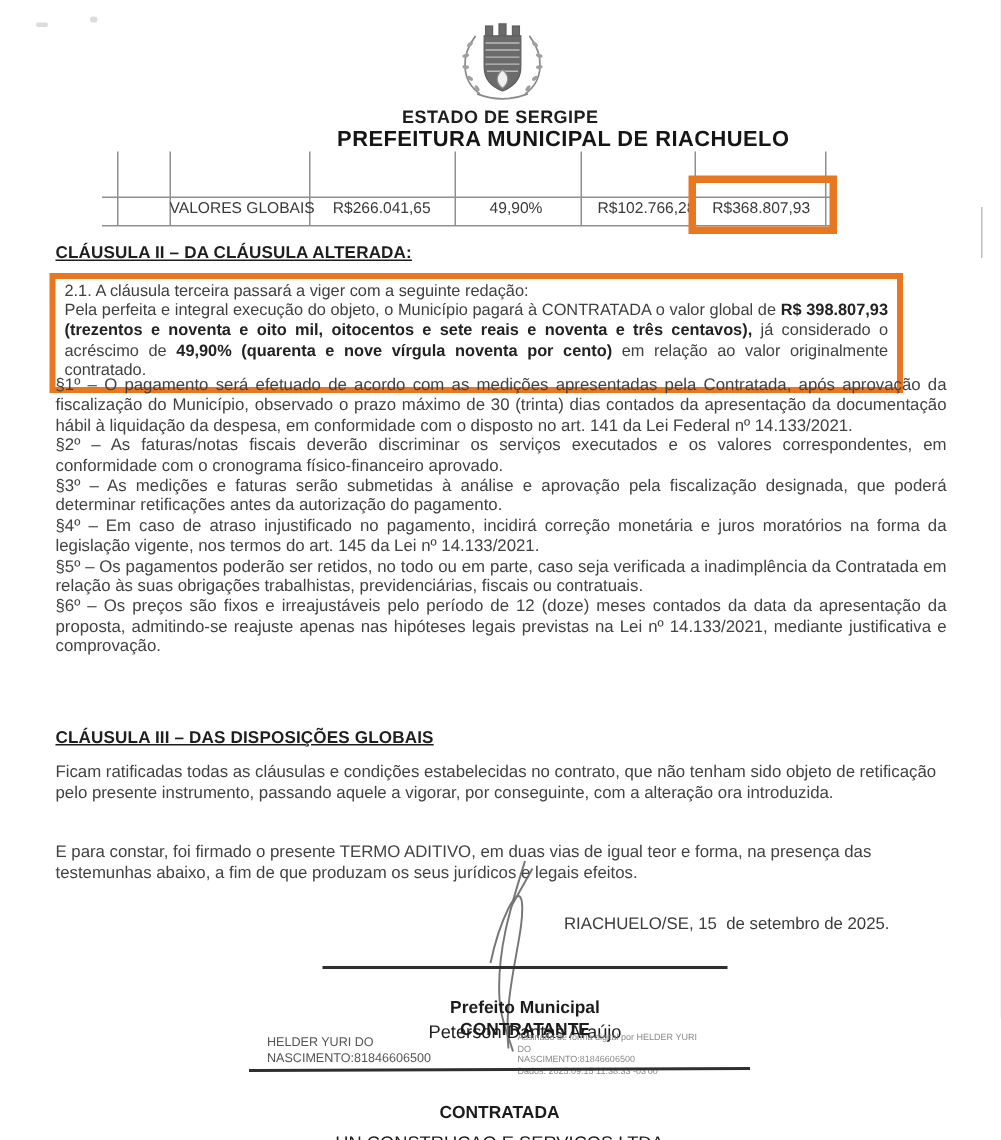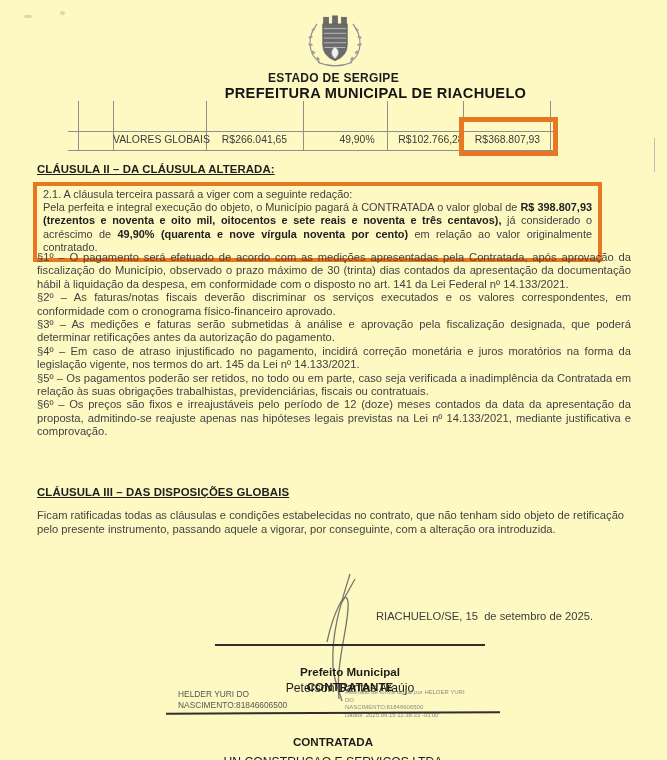--- a/index.html
+++ b/index.html
@@ -1,17 +1,17 @@
 <!DOCTYPE html>
 <html style="--accent: #E87722;"><head>
 <meta charset="utf-8">
 <style>
   html,body{margin:0;padding:0;background:#e9e9e9;}
   .page{
-    position:relative;width:667px;height:760px;background:#fef9c3;
+    position:relative;width:667px;height:760px;background:#ffffff;
     font-family:"Liberation Sans","DejaVu Sans",sans-serif;
     color:#424242;overflow:hidden;margin:0 auto;
   }
   .abs{position:absolute;}
   .center{text-align:center;}
   .speck{position:absolute;background:#9a9a9a;opacity:.35;border-radius:2px;}
 
   
   .hdr-state{top:71px;left:0;width:667px;font-size:12px;font-weight:bold;color:#1d1d1d;letter-spacing:.3px;}
   .hdr-city{top:85px;left:0;width:667px;font-size:14.6px;font-weight:bold;color:#151515;letter-spacing:.3px;padding-left:42px;}
@@ -111,21 +111,21 @@
     <div class="vline" style="left:35px;"></div>
     <div class="vline" style="left:128px;"></div>
     <div class="vline" style="left:225px;"></div>
     <div class="vline" style="left:309px;"></div>
     <div class="vline" style="left:385px;"></div>
     <div class="vline" style="left:472px;"></div>
     <div class="hline" style="top:30px;"></div>
     <div class="hline" style="top:49px;"></div>
     <div class="rcell" style="left:35px;width:93px;">VALORES GLOBAIS</div>
     <div class="rcell" style="left:128px;width:97px;">R$266.041,65</div>
-    <div class="rcell" style="left:225px;width:84px;padding-left:12px;">49,90%</div>
+    <div class="rcell" style="left:212px;width:84px;padding-left:12px;">49,90%</div>
     <div class="rcell" style="left:309px;width:88px;">R$102.766,28</div>
     <div class="rcell" style="left:387px;width:85px;">R$368.807,93</div>
   </div>
   <div class="abs hl-cell"></div>
 
   <div class="abs clause-title c2-title">CLÁUSULA II – DA CLÁUSULA ALTERADA:</div>
 
   <div class="abs hl-box">
     <div>2.1. A cláusula terceira passará a viger com a seguinte redação:</div>
     <div class="body"><span>Pela perfeita e integral execução do objeto, o Município pagará à CONTRATADA o valor global de </span><b>R$ 398.807,93 (trezentos e noventa e oito mil, oitocentos e sete reais e noventa e três centavos),</b><span> já considerado o acréscimo de </span><b>49,90% (quarenta e nove vírgula noventa por cento)</b><span> em relação ao valor originalmente contratado.</span></div>
@@ -135,20 +135,21 @@
     <p>§1º – O pagamento será efetuado de acordo com as medições apresentadas pela Contratada, após aprovação da fiscalização do Município, observado o prazo máximo de 30 (trinta) dias contados da apresentação da documentação hábil à liquidação da despesa, em conformidade com o disposto no art. 141 da Lei Federal nº 14.133/2021.</p>
     <p>§2º – As faturas/notas fiscais deverão discriminar os serviços executados e os valores correspondentes, em conformidade com o cronograma físico-financeiro aprovado.</p>
     <p>§3º – As medições e faturas serão submetidas à análise e aprovação pela fiscalização designada, que poderá determinar retificações antes da autorização do pagamento.</p>
     <p>§4º – Em caso de atraso injustificado no pagamento, incidirá correção monetária e juros moratórios na forma da legislação vigente, nos termos do art. 145 da Lei nº 14.133/2021.</p>
     <p>§5º – Os pagamentos poderão ser retidos, no todo ou em parte, caso seja verificada a inadimplência da Contratada em relação às suas obrigações trabalhistas, previdenciárias, fiscais ou contratuais.</p>
     <p>§6º – Os preços são fixos e irreajustáveis pelo período de 12 (doze) meses contados da data da apresentação da proposta, admitindo-se reajuste apenas nas hipóteses legais previstas na Lei nº 14.133/2021, mediante justificativa e comprovação.</p>
   </div>
 
   <div class="abs clause-title c3-title">CLÁUSULA III – DAS DISPOSIÇÕES GLOBAIS</div>
   <div class="abs p-block p-ficam">Ficam ratificadas todas as cláusulas e condições estabelecidas no contrato, que não tenham sido objeto de retificação pelo presente instrumento, passando aquele a vigorar, por conseguinte, com a alteração ora introduzida.</div>
+  <div class="abs p-block p-epara">E para constar, foi firmado o presente TERMO ADITIVO, em duas vias de igual teor e forma, na presença das testemunhas abaixo, a fim de que produzam os seus jurídicos e legais efeitos.</div>
 
   <div class="abs dateline">RIACHUELO/SE, 15  de setembro de 2025.</div>
 
   <svg class="abs" style="top:570px;left:306px;" width="74" height="134" viewBox="0 0 74 134">
     <g stroke="#5f5f5f" stroke-width="1.3" fill="none" opacity=".85">
       <path d="M44,4 C36,30 25,62 27,96 C28,112 33,120 36,131"></path>
       <path d="M21,72 C27,44 40,16 42,32 C44,52 29,92 33,129"></path>
       <path d="M49,9 L35,34"></path>
     </g>
   </svg>

